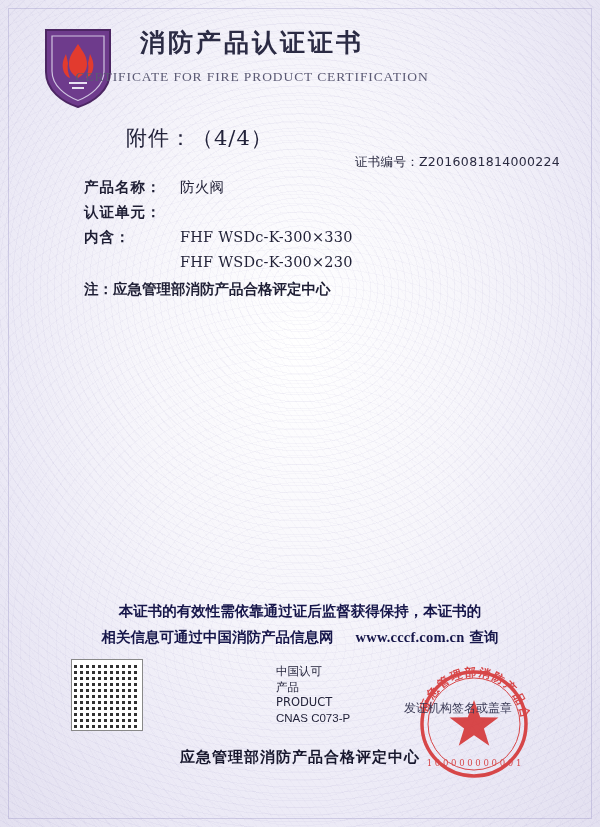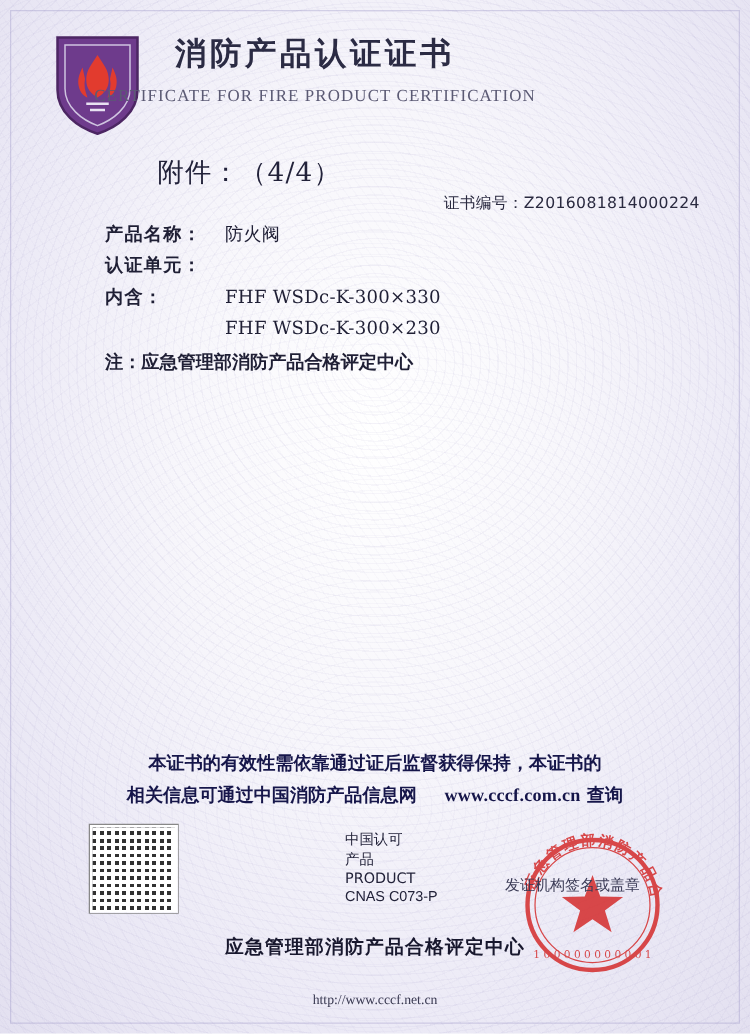--- a/index.html
+++ b/index.html
@@ -316,14 +316,13 @@
         <text font-family="DejaVu Serif, serif" font-size="11.5" fill="#d42b2b" font-weight="bold" letter-spacing="2">
           <textPath href="#sealArcTop" startOffset="8%">应急管理部消防产品合格评定中心</textPath>
         </text>
         <text x="70" y="112" text-anchor="middle" font-family="DejaVu Serif, serif" font-size="8.5" fill="#d42b2b">1 0 0 0 0 0 0 0 0 0 0 1</text>
       </g>
     </svg>
   </div>
   <div class="seal-label">发证机构签名或盖章</div>
 
   <div class="issuer">应急管理部消防产品合格评定中心</div>
-  <div class="website">http://www.cccf.net.cn</div>
 </div>
 
 </body></html>

